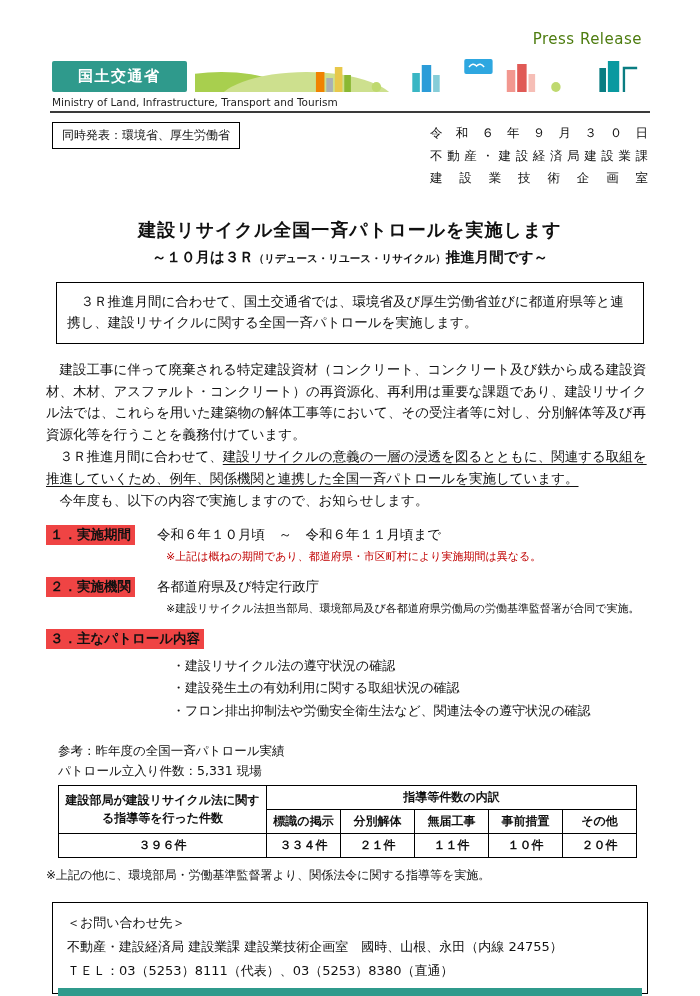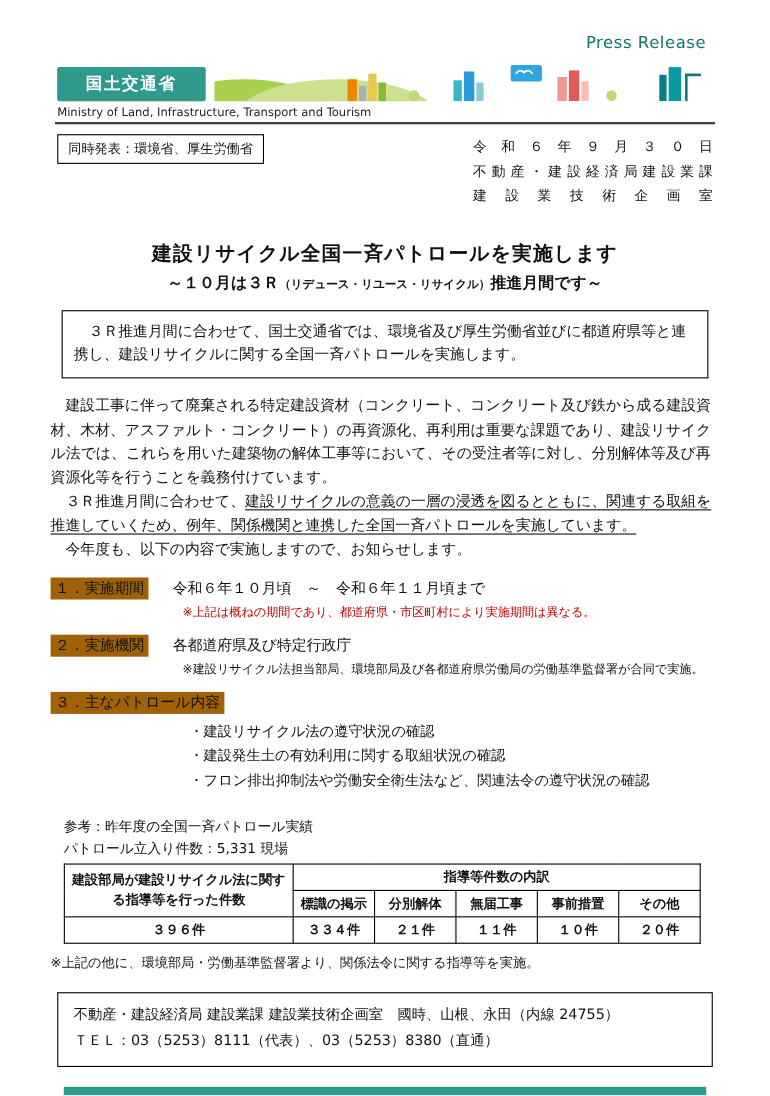--- a/index.html
+++ b/index.html
@@ -2,41 +2,41 @@
 <html><head>
 <meta charset="utf-8">
 <style>
   * { margin:0; padding:0; box-sizing:border-box; }
   html,body { background:#ffffff; }
   .page {
     position:relative; width:700px; height:996px; margin:0 auto;
     background:#ffffff; overflow:hidden; color:#111;
     font-family:"DejaVu Sans","Liberation Sans",sans-serif;
   }
-  .press-release { position:absolute; top:30px; right:58px; font-size:15px; color:#0f766e; letter-spacing:0.5px; }
+  .press-release { position:absolute; top:30px; right:58px; font-size:15px; color:#4d7c0f; letter-spacing:0.5px; }
   .logo-row { display:flex; align-items:flex-end; margin:56px 52px 0 52px; height:36px; }
   .logo-box { background:#2f9a8c; color:#fff; font-weight:bold; font-size:15px; line-height:1;
               padding:8px 26px; border-radius:2px; letter-spacing:1.5px; white-space:nowrap; }
   .skyline { flex:1; height:36px; margin-left:8px; }
   .skyline svg { width:100%; height:100%; display:block; }
   .ministry-en { margin:4px 52px 0; font-size:10.5px; color:#222; }
   .header-rule { margin:3px 50px 0; border-top:2px solid #3a3a3a; }
   .meta-row { display:flex; justify-content:space-between; align-items:flex-start; margin:9px 52px 0; }
   .joint-box { border:1.5px solid #000; padding:4px 9px; font-size:12px;text-align:center; }
   .date-block { width:218px; font-size:12.5px; line-height:1.8; }
   .date-block .jline { text-align:justify; text-align-last:justify; }
   .doc-title { text-align:center; font-size:18px; font-weight:bold; letter-spacing:1px; margin-top:28px; }
   .doc-subtitle { text-align:center; font-size:14.5px; font-weight:bold; margin-top:6px; }
   .doc-subtitle .paren { font-size:10.5px; }
   .lead-box { margin:15px 56px 0; border:1.5px solid #000; padding:8px 10px 9px; font-size:13.5px; line-height:1.6; }
   .body-block { margin:15px 46px 0; font-size:13.5px; line-height:1.62; }
   .u { text-decoration:underline; text-underline-offset:3px; }
   .section { margin:13px 46px 0; font-size:13.5px; }
   .section-head { display:flex; align-items:baseline; }
-  .section-label { background:#a16207; font-weight:normal; padding:1px 4px; white-space:nowrap; }
+  .section-label { background:#ef4444; font-weight:bold; padding:1px 4px; white-space:nowrap; }
   .section-value { margin-left:22px; }
   .section-note { font-size:11px; margin:4px 0 0 120px; }
   .note-red { color:#c00000; }
   .section-items { margin:6px 0 0 126px; font-size:13px; line-height:1.75; }
   .ref { margin:20px 0 0 58px; font-size:12.5px; }
   .ref-heading { margin-bottom:3px; }
   .ref-count { margin-bottom:5px; }
   table.ref-table { border-collapse:collapse; font-size:12px; }
   .ref-table th, .ref-table td { border:1.2px solid #000; text-align:center; font-weight:bold; padding:3px 4px; vertical-align:middle; }
   .ref-table .col1 { width:208px; line-height:1.55; }
@@ -167,19 +167,20 @@
           <td>１０件</td>
           <td>２０件</td>
         </tr>
       </tbody>
     </table>
   </div>
 
   <div class="ref-note">※上記の他に、環境部局・労働基準監督署より、関係法令に関する指導等を実施。</div>
 
   <div class="contact-box">
+    <div>＜お問い合わせ先＞</div>
     <div>不動産・建設経済局 建設業課 建設業技術企画室　國時、山根、永田（内線 24755）</div>
     <div>ＴＥＬ：03（5253）8111（代表）、03（5253）8380（直通）</div>
   </div>
 
   <div class="footer-bar"></div>
 
 </div>
 
 </body></html>

